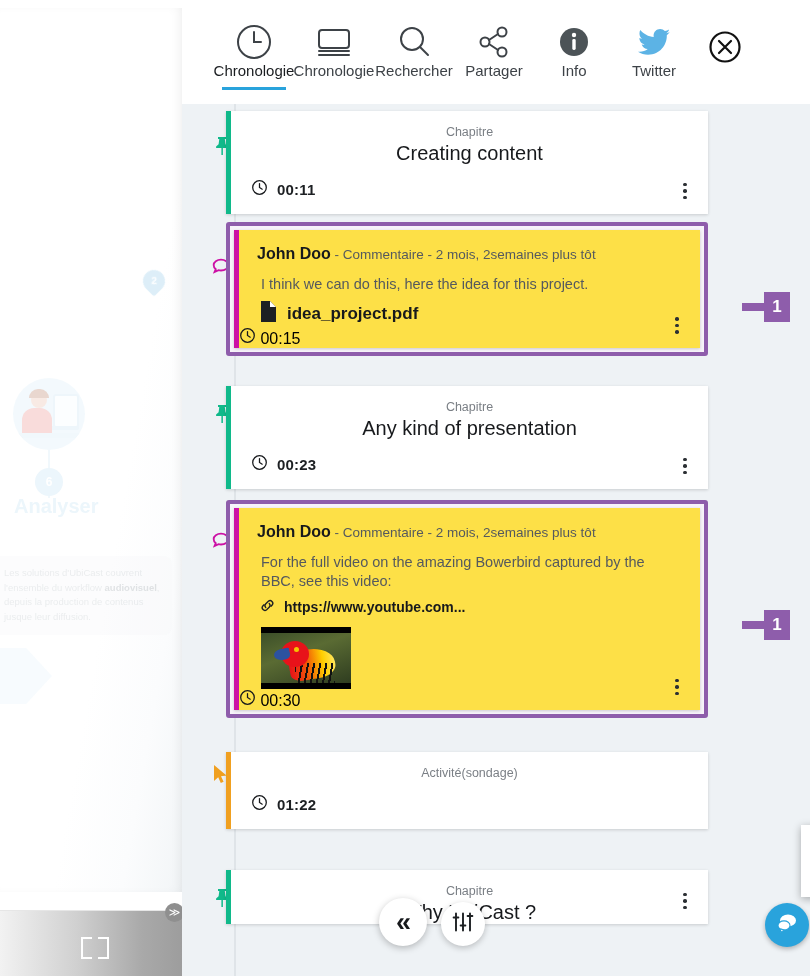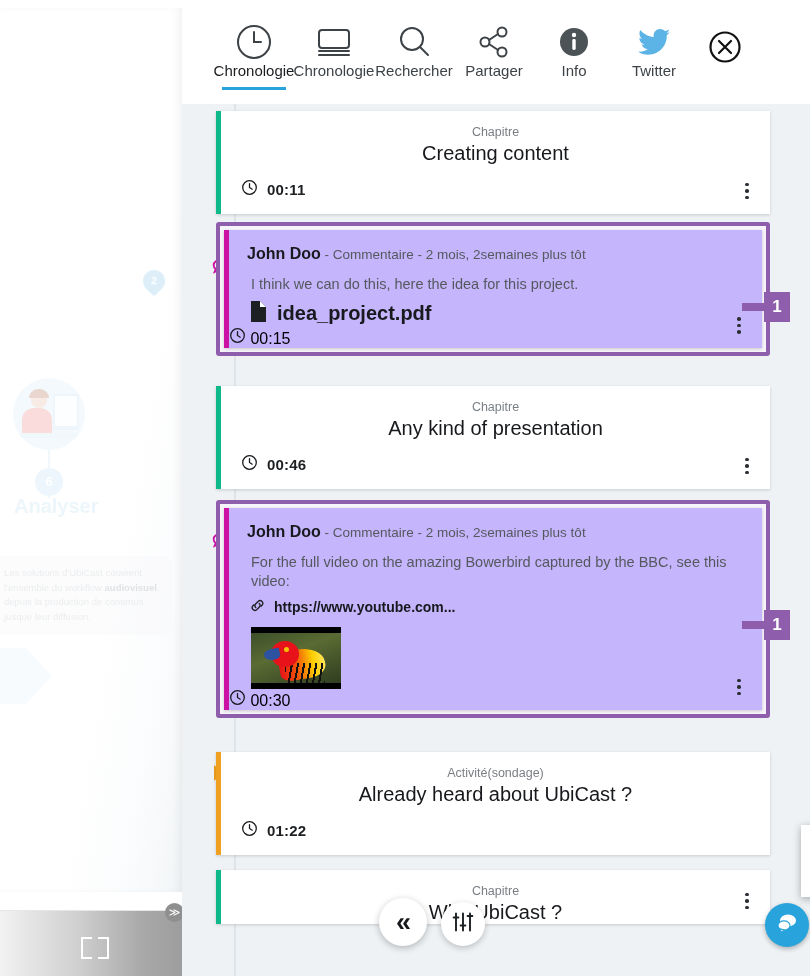--- a/index.html
+++ b/index.html
@@ -107,21 +107,21 @@
   #close-tab{width:62px;height:104px;display:flex;align-items:flex-start;justify-content:center;padding-top:30px;box-sizing:border-box;cursor:pointer;}
 
   
   #list{
     position:absolute;left:0;top:104px;width:628px;height:872px;overflow:hidden;
   }
   #rail{
     position:absolute;left:52px;top:0;width:2px;height:872px;background:#dfe4e8;
   }
   .marker{position:absolute;left:28px;width:24px;height:24px;}
-  .row{position:absolute;left:34px;width:554px;}
+  .row{position:absolute;left:44px;width:482px;}
   .card{
     position:relative;background:#ffffff;border-left-width:5px;border-left-style:solid;
     box-shadow:0 1px 3px rgba(0,0,0,.16);
   }
   .card .kind{
     text-align:center;font-size:12.5px;color:#7a7f85;padding-top:14px;
   }
   .card .title{
     text-align:center;font-size:20px;color:#17191c;padding:2px 26px 0;line-height:1.2;
   }
@@ -133,28 +133,28 @@
     position:absolute;right:16px;bottom:12px;width:14px;height:22px;cursor:pointer;
     display:flex;flex-direction:column;align-items:center;justify-content:center;gap:3px;
   }
   .kebab i{width:3.5px;height:3.5px;border-radius:50%;background:#2b2f33;display:block;}
 
   
   .hl{
     position:relative;border:4px solid #8e5dab;border-radius:3px;background:#f7f3fa;padding:4px;
   }
   .comment{
-    background:#c4b5fd;border-left:5px solid #cc11a5;box-shadow:0 1px 3px rgba(0,0,0,.18);
+    background:#fde047;border-left:5px solid #cc11a5;box-shadow:0 1px 3px rgba(0,0,0,.18);
     position:relative;
   }
   .c-head{padding:14px 18px 0 18px;font-size:13.5px;color:#55595e;line-height:1.3;}
   .c-head b{color:#17191c;font-size:16px;font-weight:bold;}
   .c-body{padding:10px 20px 0 22px;font-size:14.5px;color:#55595e;line-height:1.35;}
   .c-attach{display:flex;align-items:center;padding:6px 0 0 20px;}
-  .c-attach .fname{font-size:20px;color:#17191c;font-weight:bold;margin-left:9px;}
+  .c-attach .fname{font-size:17px;color:#17191c;font-weight:bold;margin-left:9px;}
   .c-link{display:flex;align-items:center;padding:5px 16px 0 20px;}
   .c-link .url{font-size:14px;color:#17191c;font-weight:bold;margin-left:8px;}
   .thumb{
     margin:9px 0 0 22px;width:90px;height:62px;background:#000;position:relative;overflow:hidden;
   }
   .thumb .sky{position:absolute;left:0;top:6px;width:90px;height:50px;
     background:linear-gradient(160deg,#3c4f29 0%,#5a6b33 40%,#2f3d20 100%);}
   .thumb .bird-body{position:absolute;left:28px;top:22px;width:46px;height:30px;border-radius:50% 60% 40% 30%;
     background:linear-gradient(90deg,#e8121a 0%,#f05a06 40%,#ffcf00 75%,#ffe55c 100%);transform:rotate(-10deg);}
   .thumb .bird-head{position:absolute;left:20px;top:14px;width:28px;height:26px;border-radius:50%;background:#e8121a;}
@@ -387,21 +387,21 @@
       <div class="card" style="border-left-color:#10b98a;">
         <div class="kind">Chapitre</div>
         <div class="title">Any kind of presentation</div>
         <div class="timerow">
           <span>
             <svg width="17" height="17" viewBox="0 0 20 20">
                 <circle cx="10" cy="10" r="8" fill="none" stroke="#17191c" stroke-width="1.5"></circle>
                 <path d="M10 5.4V10l3.2 2" fill="none" stroke="#17191c" stroke-width="1.5" stroke-linecap="round"></path>
               </svg>
           </span>
-          <span class="time">00:46</span>
+          <span class="time">00:23</span>
         </div>
         <div class="kebab">
             <i></i>
             <i></i>
             <i></i>
           </div>
       </div>
     </div>
 
     <div class="marker" style="top:426px;">
@@ -457,21 +457,20 @@
     </div>
 
     <div class="marker" style="top:660px;left:30px;">
       <svg width="18" height="22" viewBox="0 0 18 22">
         <path d="M2 1 L2 17 L6.2 13.2 L8.8 19 L11.6 17.8 L9 12.2 L14.5 11.6 Z" fill="#f0a020"></path>
       </svg>
     </div>
     <div class="row" style="top:648px;">
       <div class="card" style="border-left-color:#f0a020;">
         <div class="kind">Activité(sondage)</div>
-        <div class="title">Already heard about UbiCast ?</div>
         <div class="timerow">
           <span>
             <svg width="17" height="17" viewBox="0 0 20 20">
                 <circle cx="10" cy="10" r="8" fill="none" stroke="#17191c" stroke-width="1.5"></circle>
                 <path d="M10 5.4V10l3.2 2" fill="none" stroke="#17191c" stroke-width="1.5" stroke-linecap="round"></path>
               </svg>
           </span>
           <span class="time">01:22</span>
         </div>
       </div>

